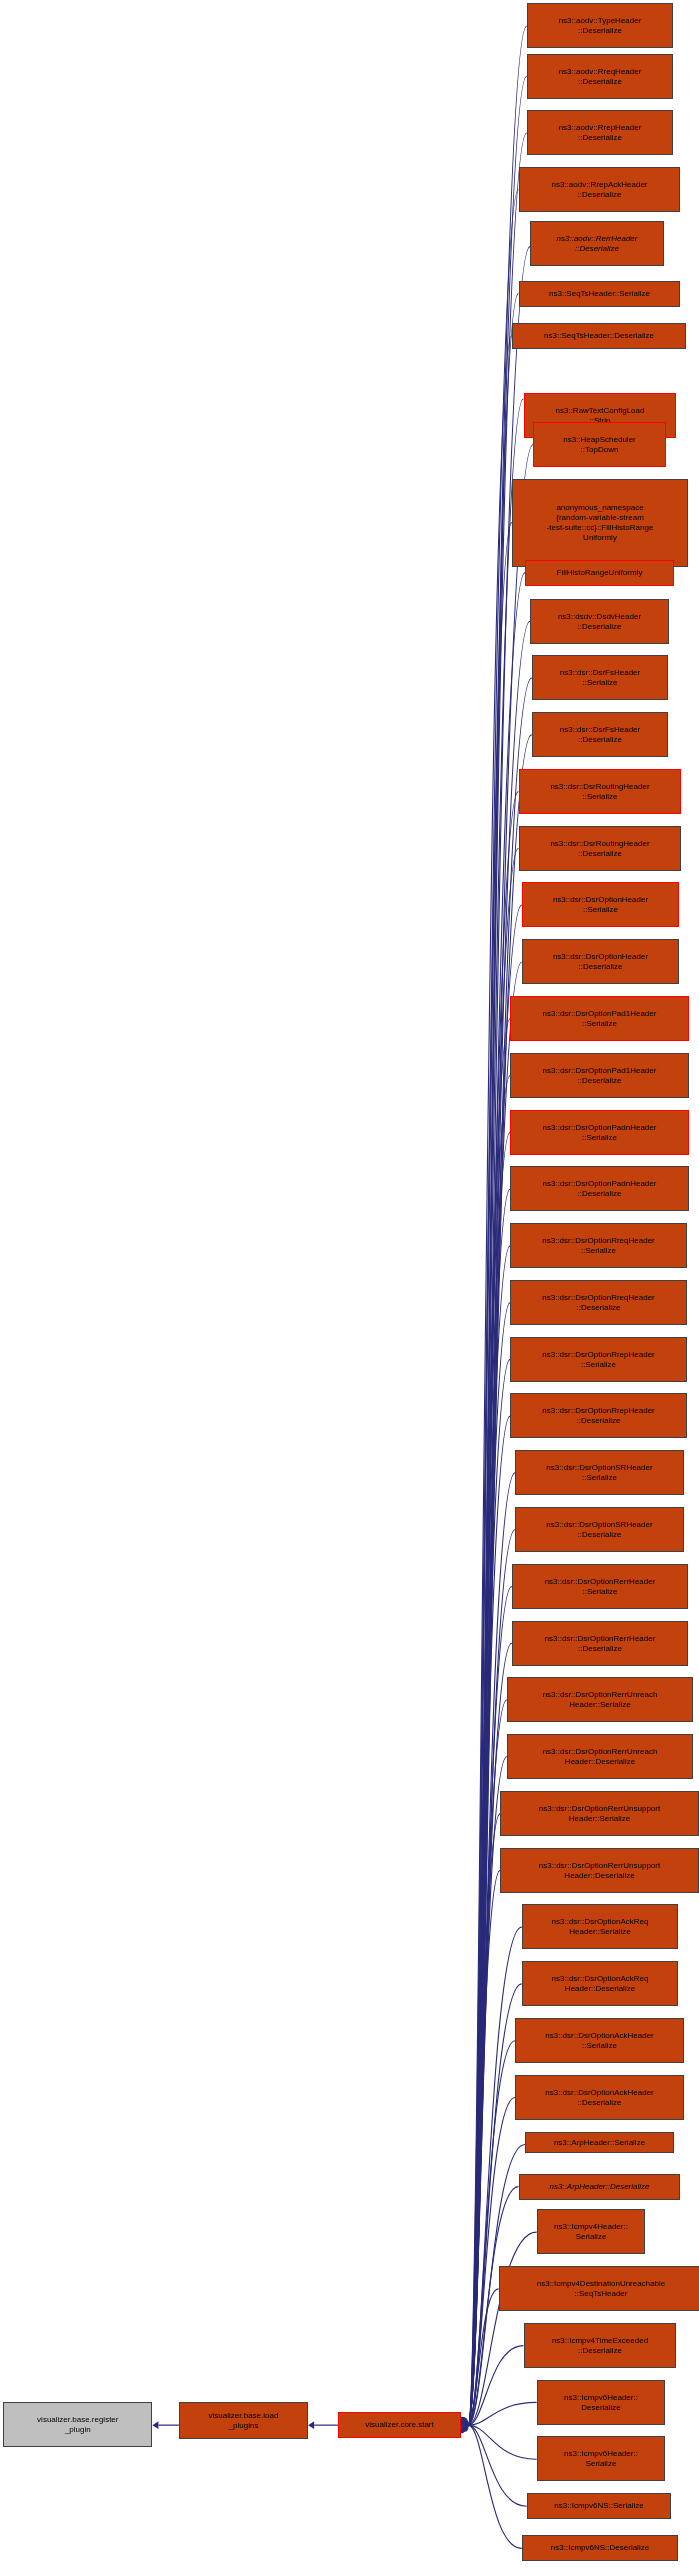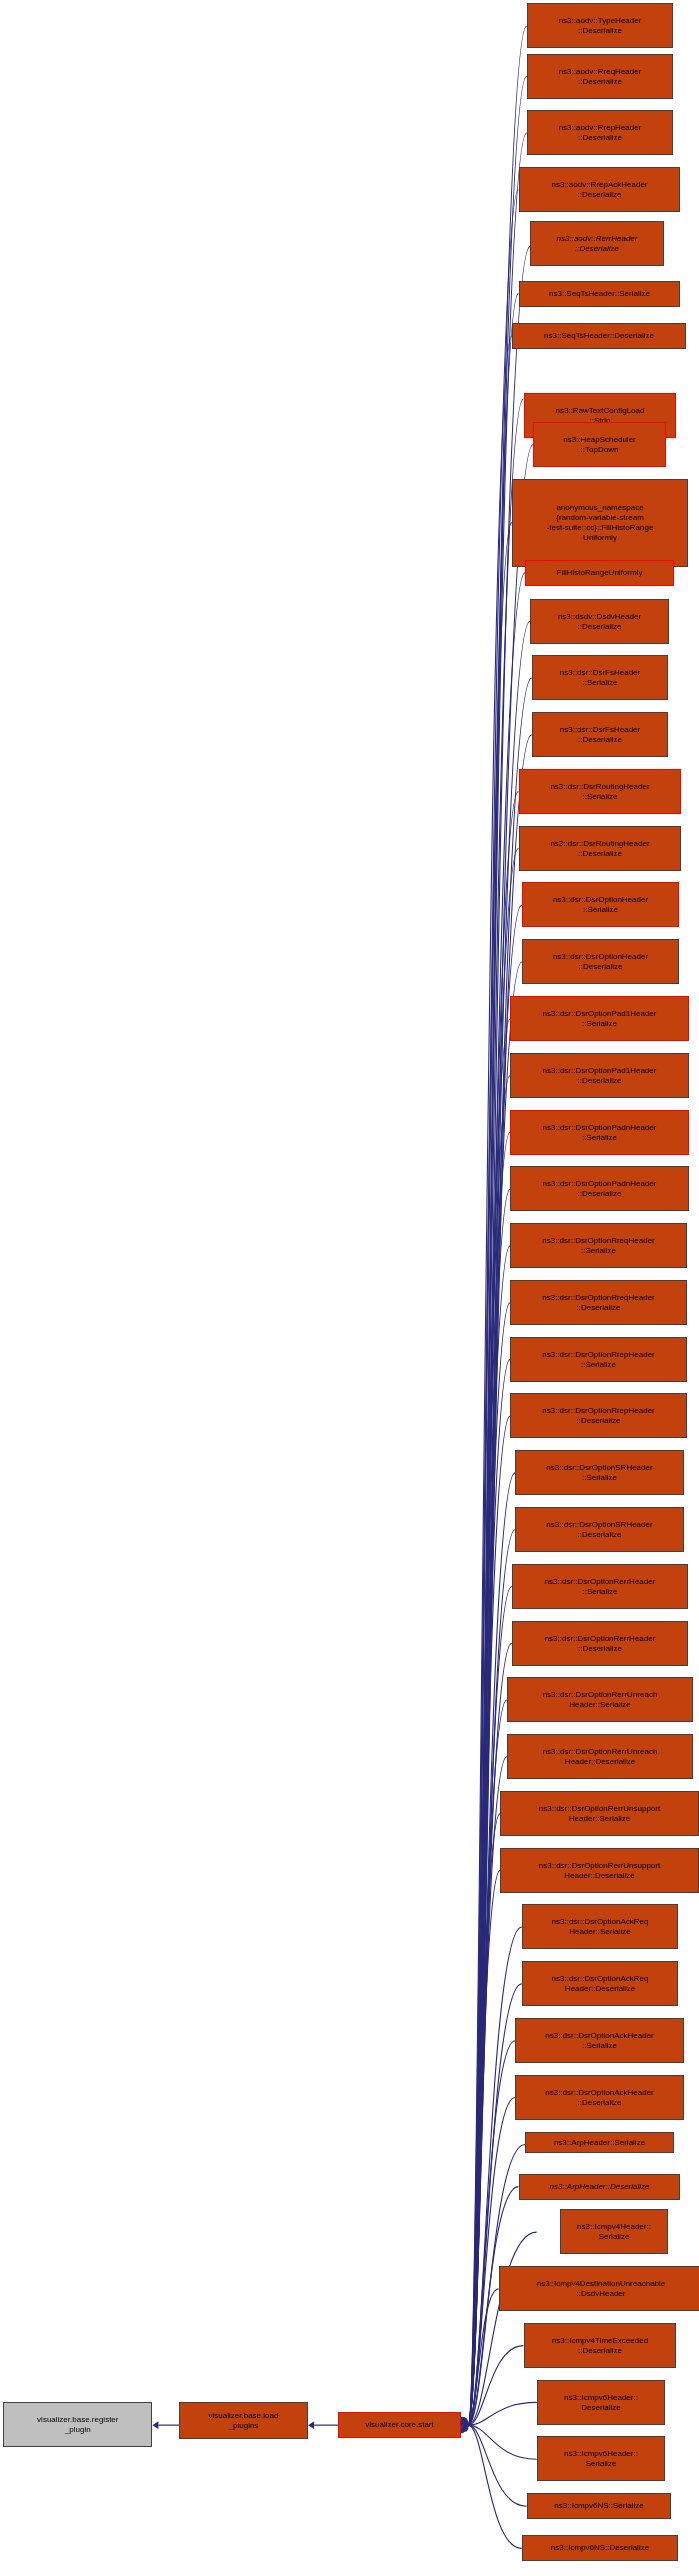--- a/index.html
+++ b/index.html
@@ -193,24 +193,24 @@
       <div class="node" style="left: 522px; top: 1904px; width: 156px; height: 45px;"><span>ns3::dsr::DsrOptionAckReq
 Header::Serialize</span></div>
       <div class="node" style="left: 522px; top: 1961px; width: 156px; height: 45px;"><span>ns3::dsr::DsrOptionAckReq
 Header::Deserialize</span></div>
       <div class="node" style="left: 515px; top: 2018px; width: 169px; height: 45px;"><span>ns3::dsr::DsrOptionAckHeader
 ::Serialize</span></div>
       <div class="node" style="left: 515px; top: 2075px; width: 169px; height: 45px;"><span>ns3::dsr::DsrOptionAckHeader
 ::Deserialize</span></div>
       <div class="node" style="left: 525px; top: 2132px; width: 149px; height: 21px;"><span>ns3::ArpHeader::Serialize</span></div>
       <div class="node" style="left: 519px; top: 2174px; width: 161px; height: 26px; font-style: italic;"><span>ns3::ArpHeader::Deserialize</span></div>
-      <div class="node" style="left: 537px; top: 2209px; width: 108px; height: 45px; margin-left: 23px;"><span>ns3::Icmpv4Header::
+      <div class="node" style="left: 537px; top: 2209px; width: 108px; height: 45px;"><span>ns3::Icmpv4Header::
 Serialize</span></div>
       <div class="node" style="left: 499px; top: 2266px; width: 204px; height: 45px;"><span>ns3::Icmpv4DestinationUnreachable
-::DsdvHeader</span></div>
+::SeqTsHeader</span></div>
       <div class="node" style="left: 524px; top: 2323px; width: 152px; height: 45px;"><span>ns3::Icmpv4TimeExceeded
 ::Deserialize</span></div>
       <div class="node" style="left: 537px; top: 2380px; width: 128px; height: 45px;"><span>ns3::Icmpv6Header::
 Deserialize</span></div>
       <div class="node" style="left: 537px; top: 2436px; width: 128px; height: 45px;"><span>ns3::Icmpv6Header::
 Serialize</span></div>
       <div class="node" style="left: 527px; top: 2493px; width: 144px; height: 26px;"><span>ns3::Icmpv6NS::Serialize</span></div>
       <div class="node" style="left: 522px; top: 2535px; width: 156px; height: 26px;"><span>ns3::Icmpv6NS::Deserialize</span></div>
     </div>
 </div>

